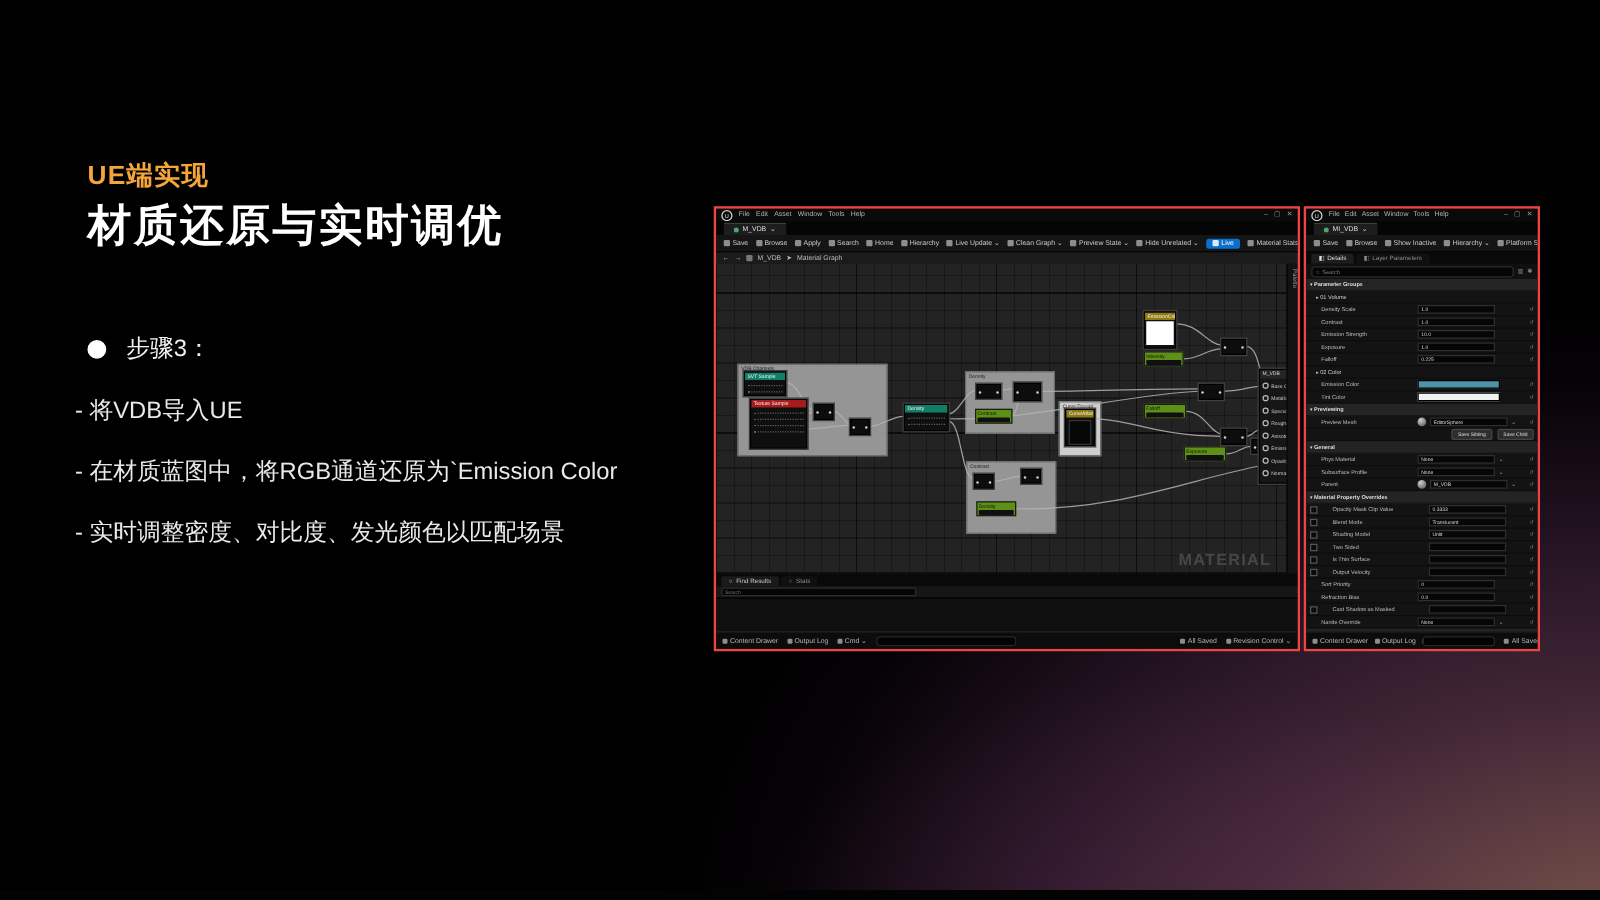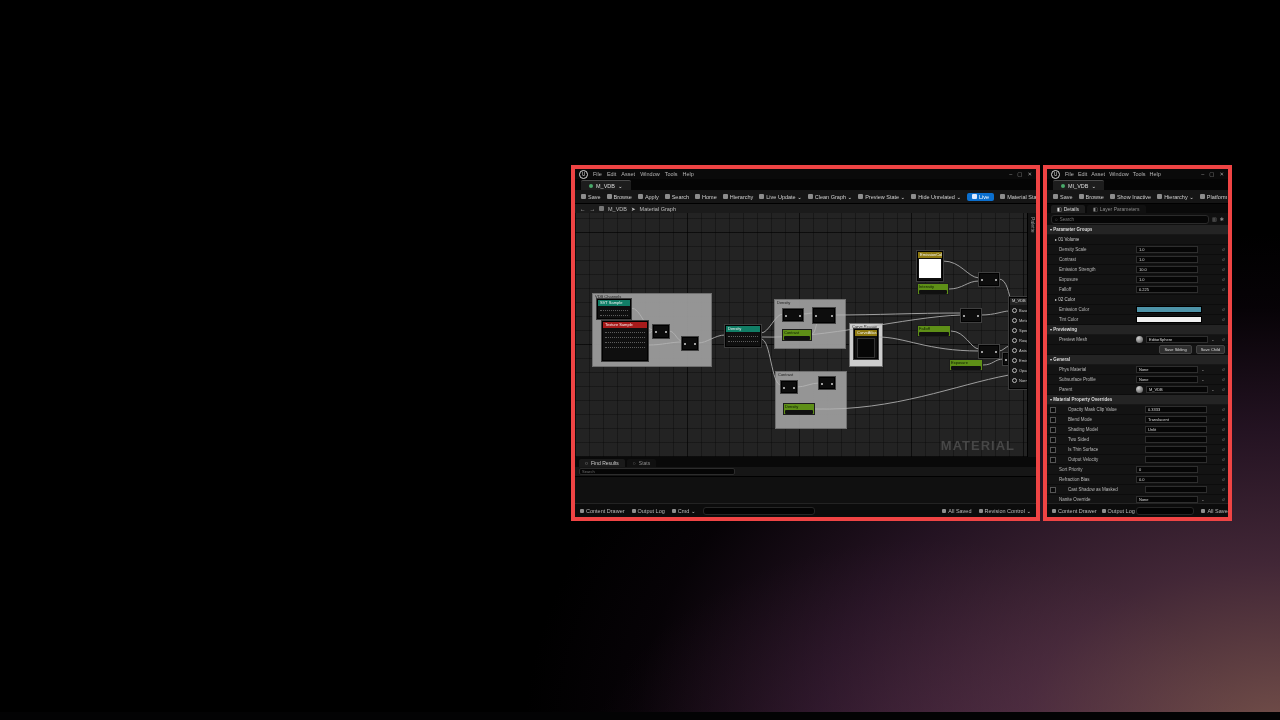--- a/index.html
+++ b/index.html
@@ -17,21 +17,21 @@
   .eyebrow{font-size:21px;font-weight:bold;color:#f5a63b;letter-spacing:1px;}
   .title{font-size:35px;font-weight:900;color:#fff;letter-spacing:2px;margin-top:3px;}
   .step{display:flex;align-items:center;gap:16px;margin-top:62px;}
   .step-dot{width:15px;height:15px;border-radius:50%;background:#fff;}
   .step-label{font-size:19px;color:#f2f2f2;}
   .bullets{margin-top:24px;margin-left:-10px;}
   .bullet{font-size:19px;color:#e9e9e9;line-height:1.38;margin-bottom:23px;width:460px;}
 
   
   .shot{position:absolute;left:571px;top:165px;width:661px;height:356px;font-size:6px;color:#c7c7c7;}
-  .win{position:absolute;top:0;bottom:0;background:#0f172a;border:4px solid #ef4444;display:flex;flex-direction:column;box-sizing:border-box;}
+  .win{position:absolute;top:0;bottom:0;background:#0f172a;border:2px solid #ef4444;display:flex;flex-direction:column;box-sizing:border-box;}
   .win-main{left:0;width:469px;}
   .win-right{left:472px;width:189px;}
 
   .menubar{height:10px;display:flex;align-items:center;gap:5px;padding:0 4px;background:#0a0a0a;font-size:5.5px;color:#b5b5b5;flex:none;}
   .logo{width:7px;height:7px;border:1px solid #d8d8d8;border-radius:50%;font-size:4.5px;line-height:7px;text-align:center;color:#e6e6e6;flex:none;}
   .chrome{margin-left:auto;display:flex;gap:5px;color:#9a9a9a;font-size:5.5px;}
   .tabrow{height:11px;background:#050505;display:flex;align-items:flex-end;padding-left:6px;flex:none;}
   .tab{background:#1d1d1d;border-top:1px solid #4a4a4a;color:#ddd;font-size:5.5px;padding:1.5px 8px;display:flex;gap:3px;align-items:center;border-radius:2px 2px 0 0;}
   .tab-dot{width:4px;height:4px;border-radius:50%;background:#49a96a;}
   .toolbar{height:13px;background:#151515;border-bottom:1px solid #000;display:flex;align-items:center;gap:6px;padding:0 6px;font-size:5.5px;color:#cfcfcf;white-space:nowrap;flex:none;overflow:hidden;}
@@ -115,20 +115,34 @@
   .prow.thumb .thumbball{display:block;}
   .prow.btns{justify-content:flex-end;gap:4px;}
   .prow.btns .btn{display:inline-block;}
 </style>
 </head>
 <body>
 
 <div class="stage">
   <div class="glow"></div>
 
+  <div class="slide">
+    <div class="eyebrow">UE端实现</div>
+    <div class="title">材质还原与实时调优</div>
+    <div class="step">
+      <span class="step-dot"></span>
+      <span class="step-label">步骤3：</span>
+    </div>
+    <div class="bullets">
+
+    <div class="bullet">- 将VDB导入UE</div>
+        <div class="bullet">- 在材质蓝图中，将RGB通道还原为`Emission Color</div>
+        <div class="bullet">- 实时调整密度、对比度、发光颜色以匹配场景</div>
+      </div>
+  </div>
 
   <div class="shot">
 
     <div class="win win-main">
       <div class="menubar">
         <span class="logo">U</span>
         <span style="display:flex;gap:5px;">
 
         <span class="menu-item">File</span>
             <span class="menu-item">Edit</span>

